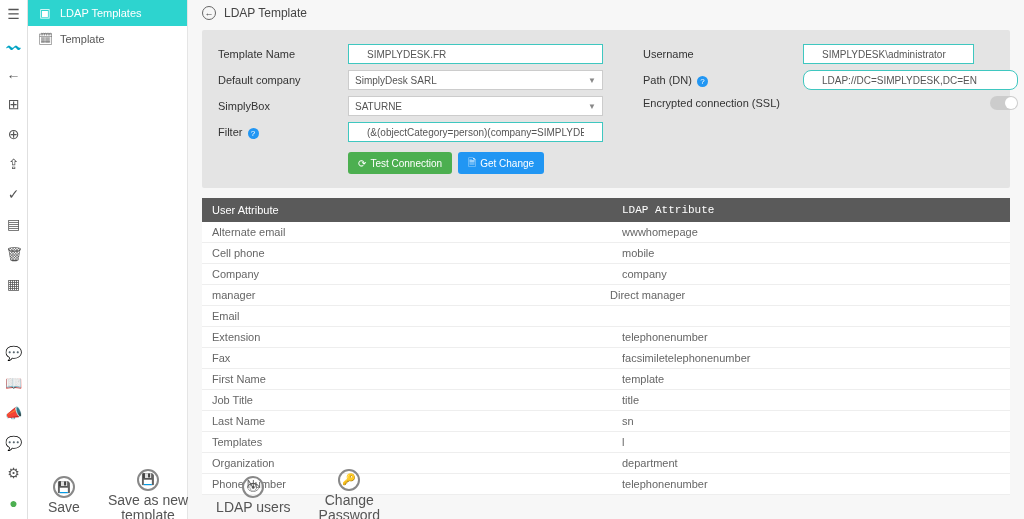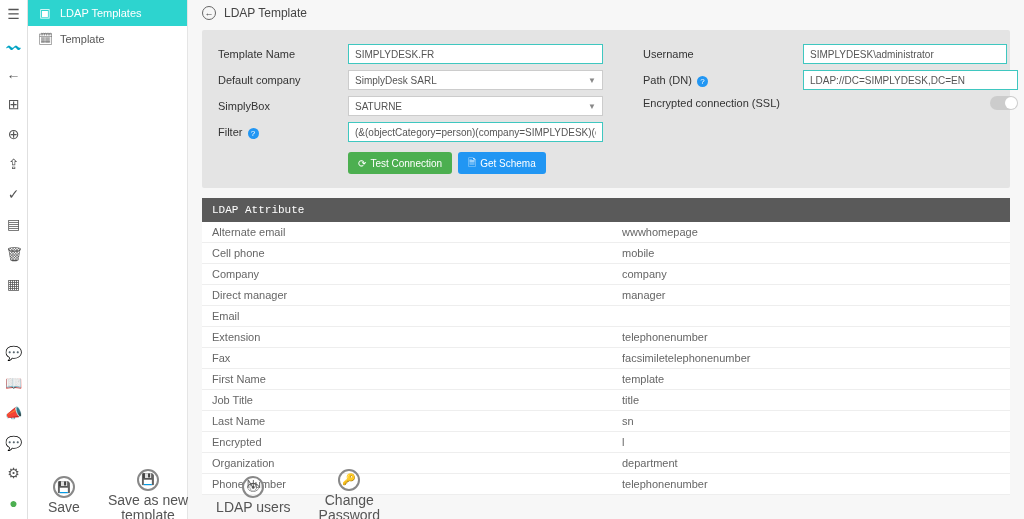--- a/index.html
+++ b/index.html
@@ -23,21 +23,21 @@
 .main-header { display: flex; align-items: center; gap: 8px; padding: 6px 14px; font-size: 12px; color: #444; }
 .back-circle { width: 14px; height: 14px; border: 1px solid #666; border-radius: 50%; display: flex; align-items: center; justify-content: center; font-size: 9px; cursor: pointer; }
 
 
 .form-panel { background: #e4e4e4; margin: 4px 14px 10px 14px; padding: 14px 16px; border-radius: 2px; display: flex; gap: 40px; }
 .form-col { display: flex; flex-direction: column; gap: 6px; }
 .form-row { display: flex; align-items: center; gap: 10px; }
 .form-label { width: 120px; font-size: 11px; color: #333; }
 .form-label2 { width: 150px; font-size: 11px; color: #333; }
 .help { display: inline-block; width: 11px; height: 11px; background: #2196f3; border-radius: 50%; color: #fff; font-size: 8px; line-height: 11px; text-align: center; margin-left: 2px; }
-.field { width: 255px; height: 20px; border: 1px solid #3fc7c0; background: #fff; font-size: 10px; padding: 0 6px; color: #555; }
+.field { width: 255px; height: 20px; border: 1px solid #3fc7c0; background: #fff; font-size: 10px; padding: 0 18px; color: #555; }
 .select { width: 255px; height: 20px; border: 1px solid #ccc; background: #fff; font-size: 10px; padding: 0 6px; color: #555; display:flex; align-items:center; justify-content:space-between; }
 .select .caret { font-size: 8px; color: #888; }
 
 .btn-row { display: flex; gap: 6px; margin-top: 4px; }
 .btn { display: inline-flex; align-items: center; gap: 4px; height: 22px; padding: 0 10px; border-radius: 3px; font-size: 10px; color: #fff; cursor: pointer; }
 .btn-green { background: #4caf50; }
 .btn-blue { background: #2196f3; }
 .btn-ic { font-size: 10px; }
 
 .toggle { position: relative; width: 28px; height: 14px; background: #ccc; border-radius: 7px; }
@@ -133,66 +133,67 @@
       </div>
       <div class="form-row">
         <div class="form-label"></div>
         <div class="btn-row">
           <div class="btn btn-green">
             <span class="btn-ic">⟳</span>
             <span>Test Connection</span>
           </div>
           <div class="btn btn-blue">
             <span class="btn-ic">🗎</span>
-            <span>Get Schema</span>
+            <span>Get Change</span>
           </div>
         </div>
       </div>
     </div>
 
     <div class="form-col">
       <div class="form-row">
         <div class="form-label2">Username</div>
-        <input class="field" style="width: 204px;" value="SIMPLYDESK\administrator">
+        <input class="field" style="width: 171px;" value="SIMPLYDESK\administrator">
       </div>
       <div class="form-row">
         <div class="form-label2">
           <span>Path (DN)</span>
           <span class="help">?</span>
         </div>
-        <input class="field" style="width: 215px;" value="LDAP://DC=SIMPLYDESK,DC=EN">
+        <input class="field" style="width: 215px; border-radius: 8px;" value="LDAP://DC=SIMPLYDESK,DC=EN">
       </div>
       <div class="form-row">
         <div class="form-label2">Encrypted connection (SSL)</div>
         <div style="flex:1"></div>
         <div class="toggle"></div>
       </div>
     </div>
   </div>
 
   <div class="table-wrap">
     <div class="thead">
+      <div class="th c1">User Attribute</div>
       <div class="th c2">LDAP Attribute</div>
     </div>
     <div class="tbody" id="tbody">
         <div class="tr">
           <div class="td c1">Alternate email</div>
           <div class="td c2">wwwhomepage</div>
         </div>
         <div class="tr">
           <div class="td c1">Cell phone</div>
           <div class="td c2">mobile</div>
         </div>
         <div class="tr">
           <div class="td c1">Company</div>
           <div class="td c2">company</div>
         </div>
         <div class="tr">
+          <div class="td c2">manager</div>
           <div class="td c1">Direct manager</div>
-          <div class="td c2">manager</div>
         </div>
         <div class="tr">
           <div class="td c1">Email</div>
         </div>
         <div class="tr">
           <div class="td c1">Extension</div>
           <div class="td c2">telephonenumber</div>
         </div>
         <div class="tr">
           <div class="td c1">Fax</div>
@@ -204,21 +205,21 @@
         </div>
         <div class="tr">
           <div class="td c1">Job Title</div>
           <div class="td c2">title</div>
         </div>
         <div class="tr">
           <div class="td c1">Last Name</div>
           <div class="td c2">sn</div>
         </div>
         <div class="tr">
-          <div class="td c1">Encrypted</div>
+          <div class="td c1">Templates</div>
           <div class="td c2">l</div>
         </div>
         <div class="tr">
           <div class="td c1">Organization</div>
           <div class="td c2">department</div>
         </div>
         <div class="tr">
           <div class="td c1">Phone Number</div>
           <div class="td c2">telephonenumber</div>
         </div>

